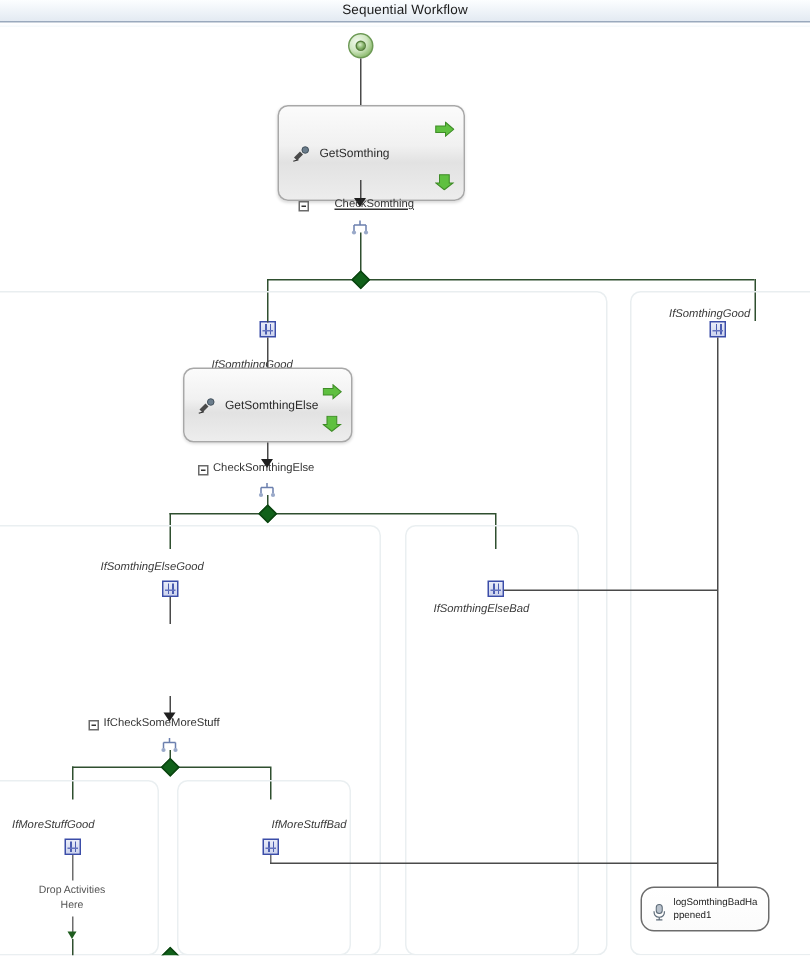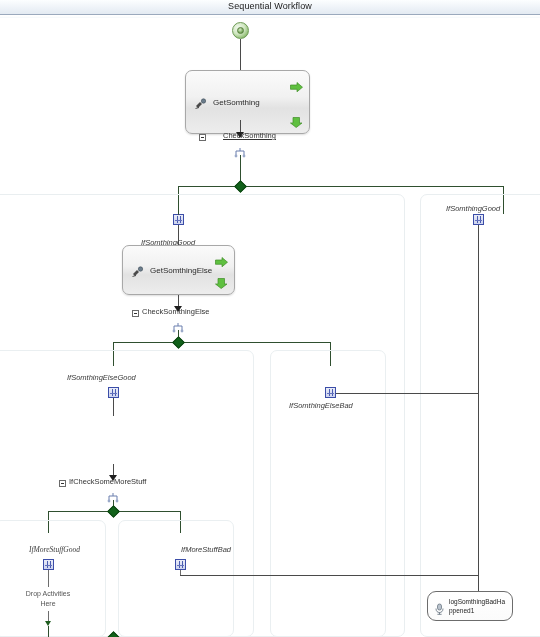--- a/index.html
+++ b/index.html
@@ -385,21 +385,21 @@
   <div class="vline dark" style="left:113px; top:482px; height:11px;"></div>
 
   <div class="hline dark" style="left:48px; top:493px; width:132px;"></div>
   <div class="vline dark" style="left:48px; top:493px; height:22px;"></div>
   <div class="vline dark" style="left:180px; top:493px; height:22px;"></div>
   <div class="diamond" style="left:109px; top:489px;"></div>
 
   <div class="branch-panel plain" style="left:-6px; top:502px; width:112px; height:117px;"></div>
   <div class="branch-panel plain" style="left:118px; top:502px; width:116px; height:117px;"></div>
 
-  <div class="cond-label" style="left:29px; top:527px;font-family:Liberation Serif, serif;">IfMoreStuffGood</div>
+  <div class="cond-label" style="left:8px; top:527px;">IfMoreStuffGood</div>
   <div class="rule-icon" style="left:43px; top:541px;"></div>
   <div class="vline thin" style="left:48px; top:552px; height:17px;"></div>
   <div class="drop-label" style="left:16px; top:571px;">
     <span>Drop Activities</span><br>
     <span>Here</span>
   </div>
   <div class="vline thin" style="left:48px; top:593px; height:12px;"></div>
   <div class="arrow-down green" style="left:45px; top:603px;"></div>
   <div class="vline dark" style="left:48px; top:608px; height:12px;"></div>
 

